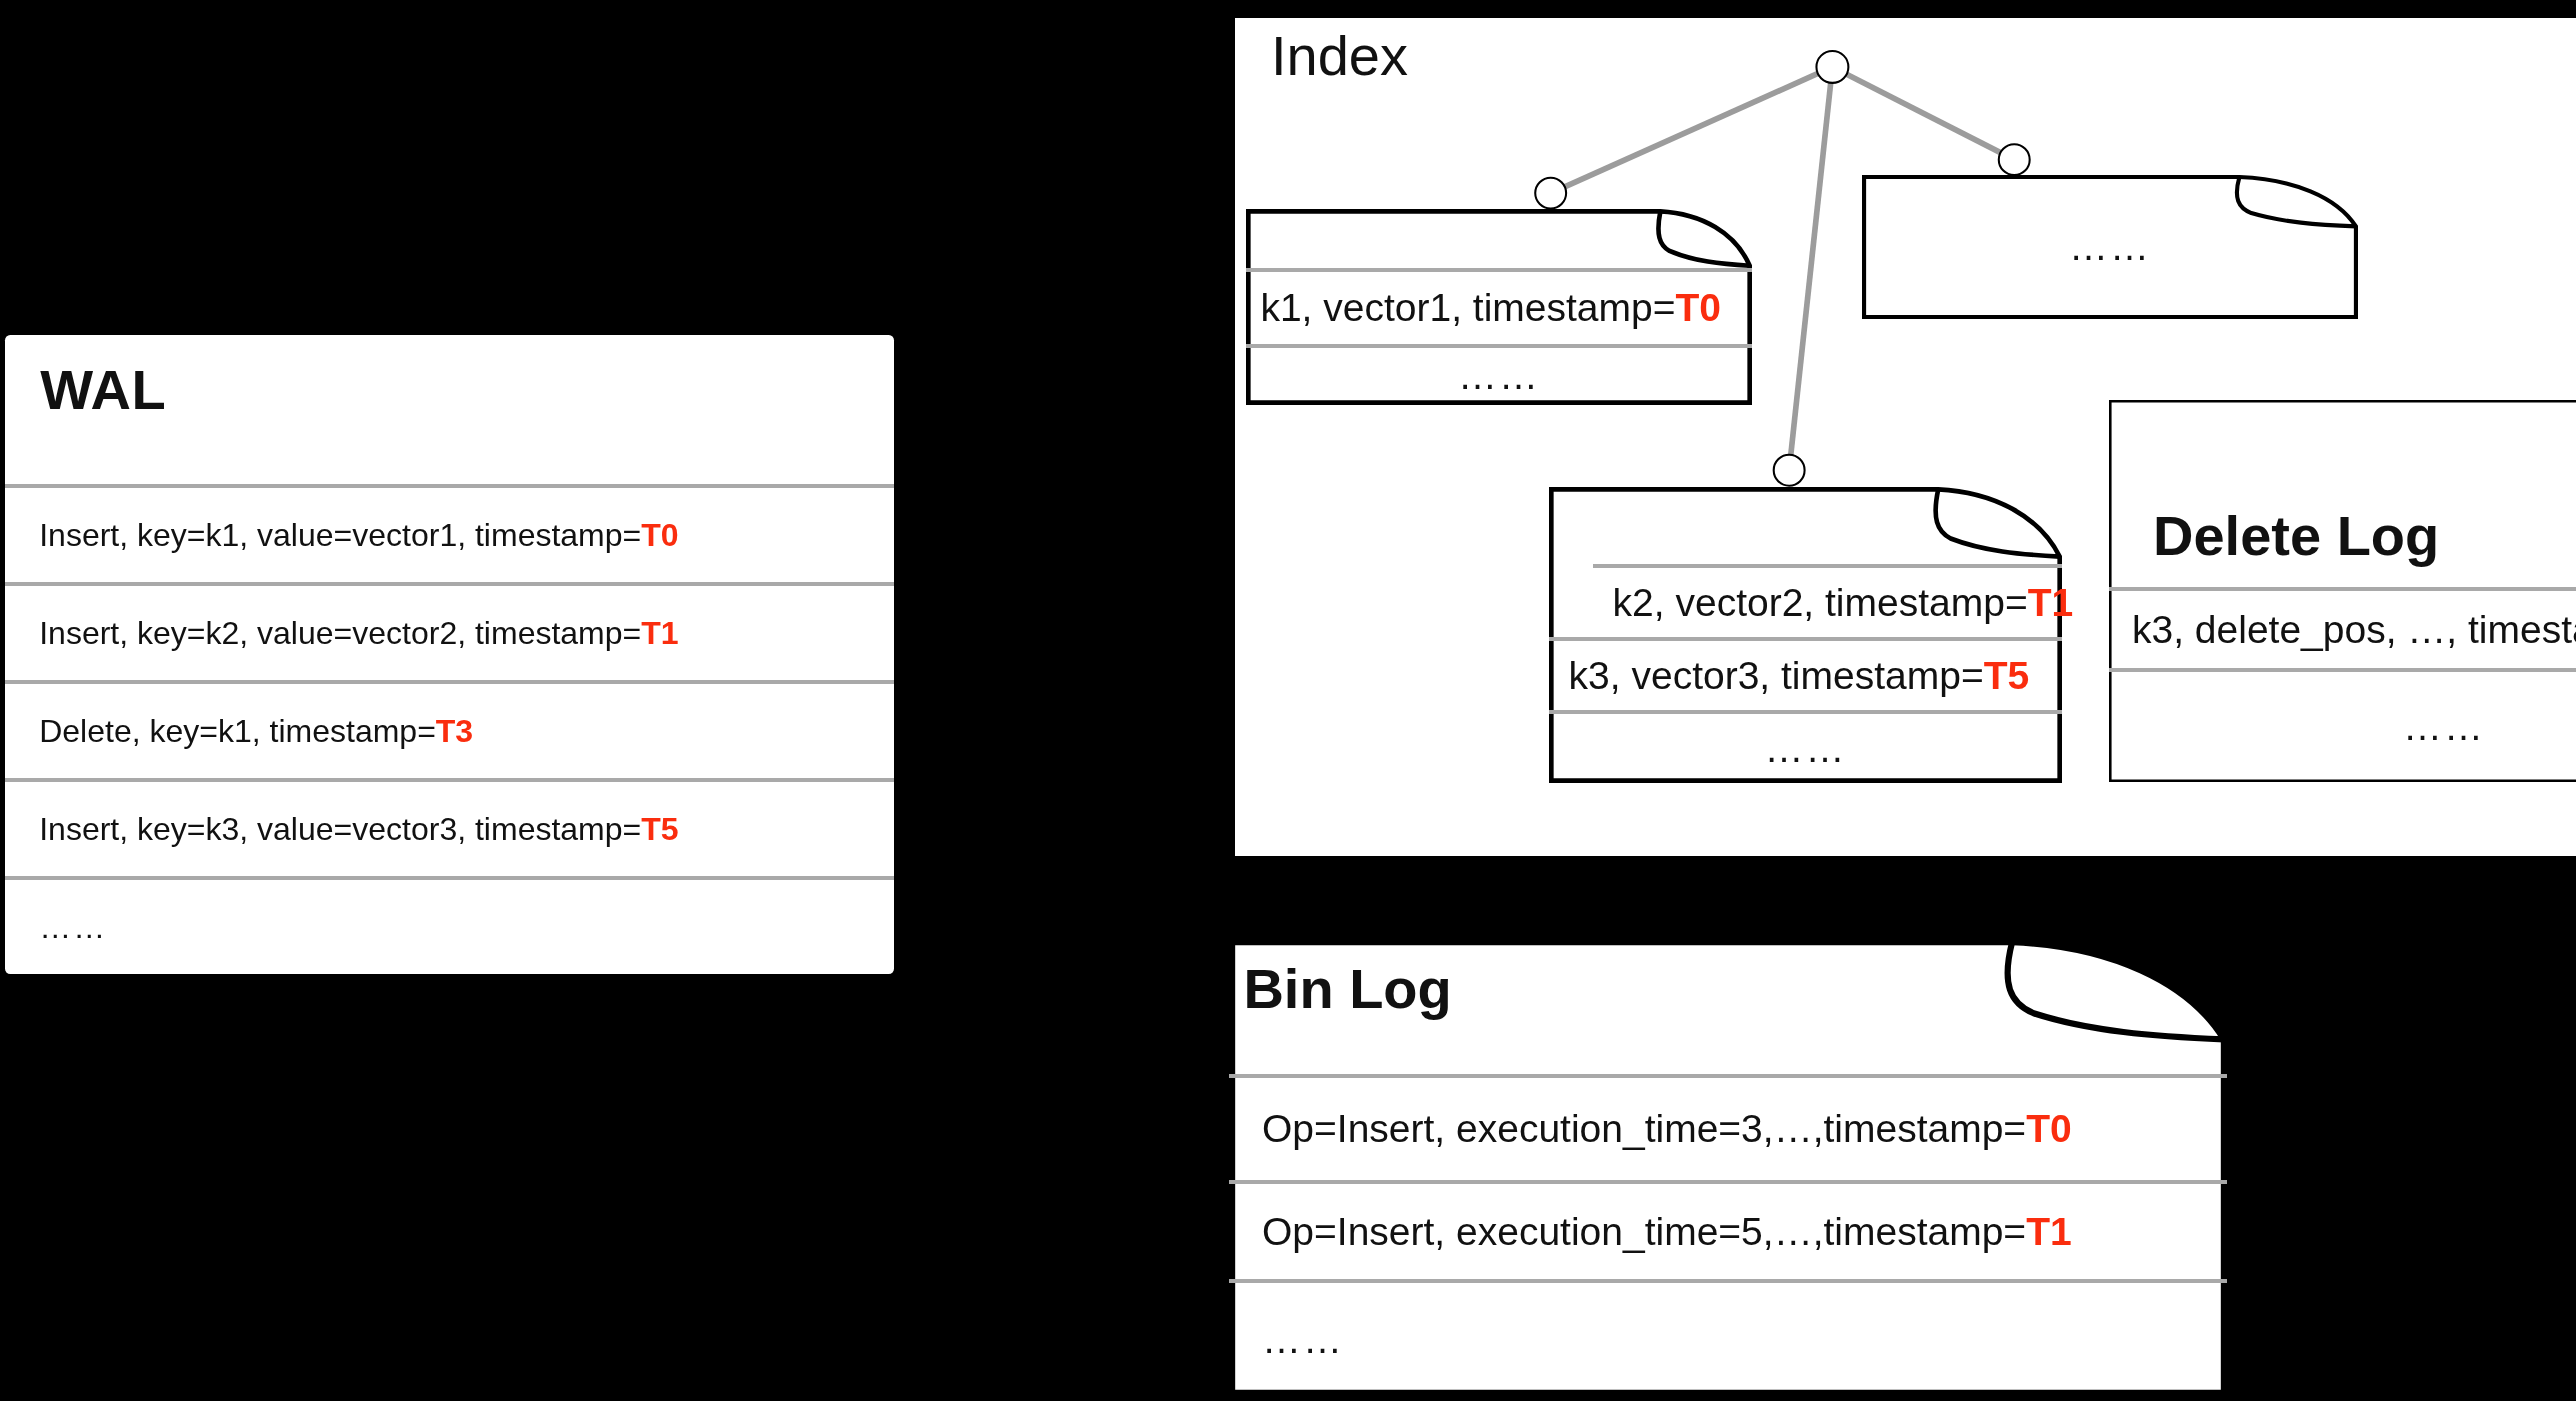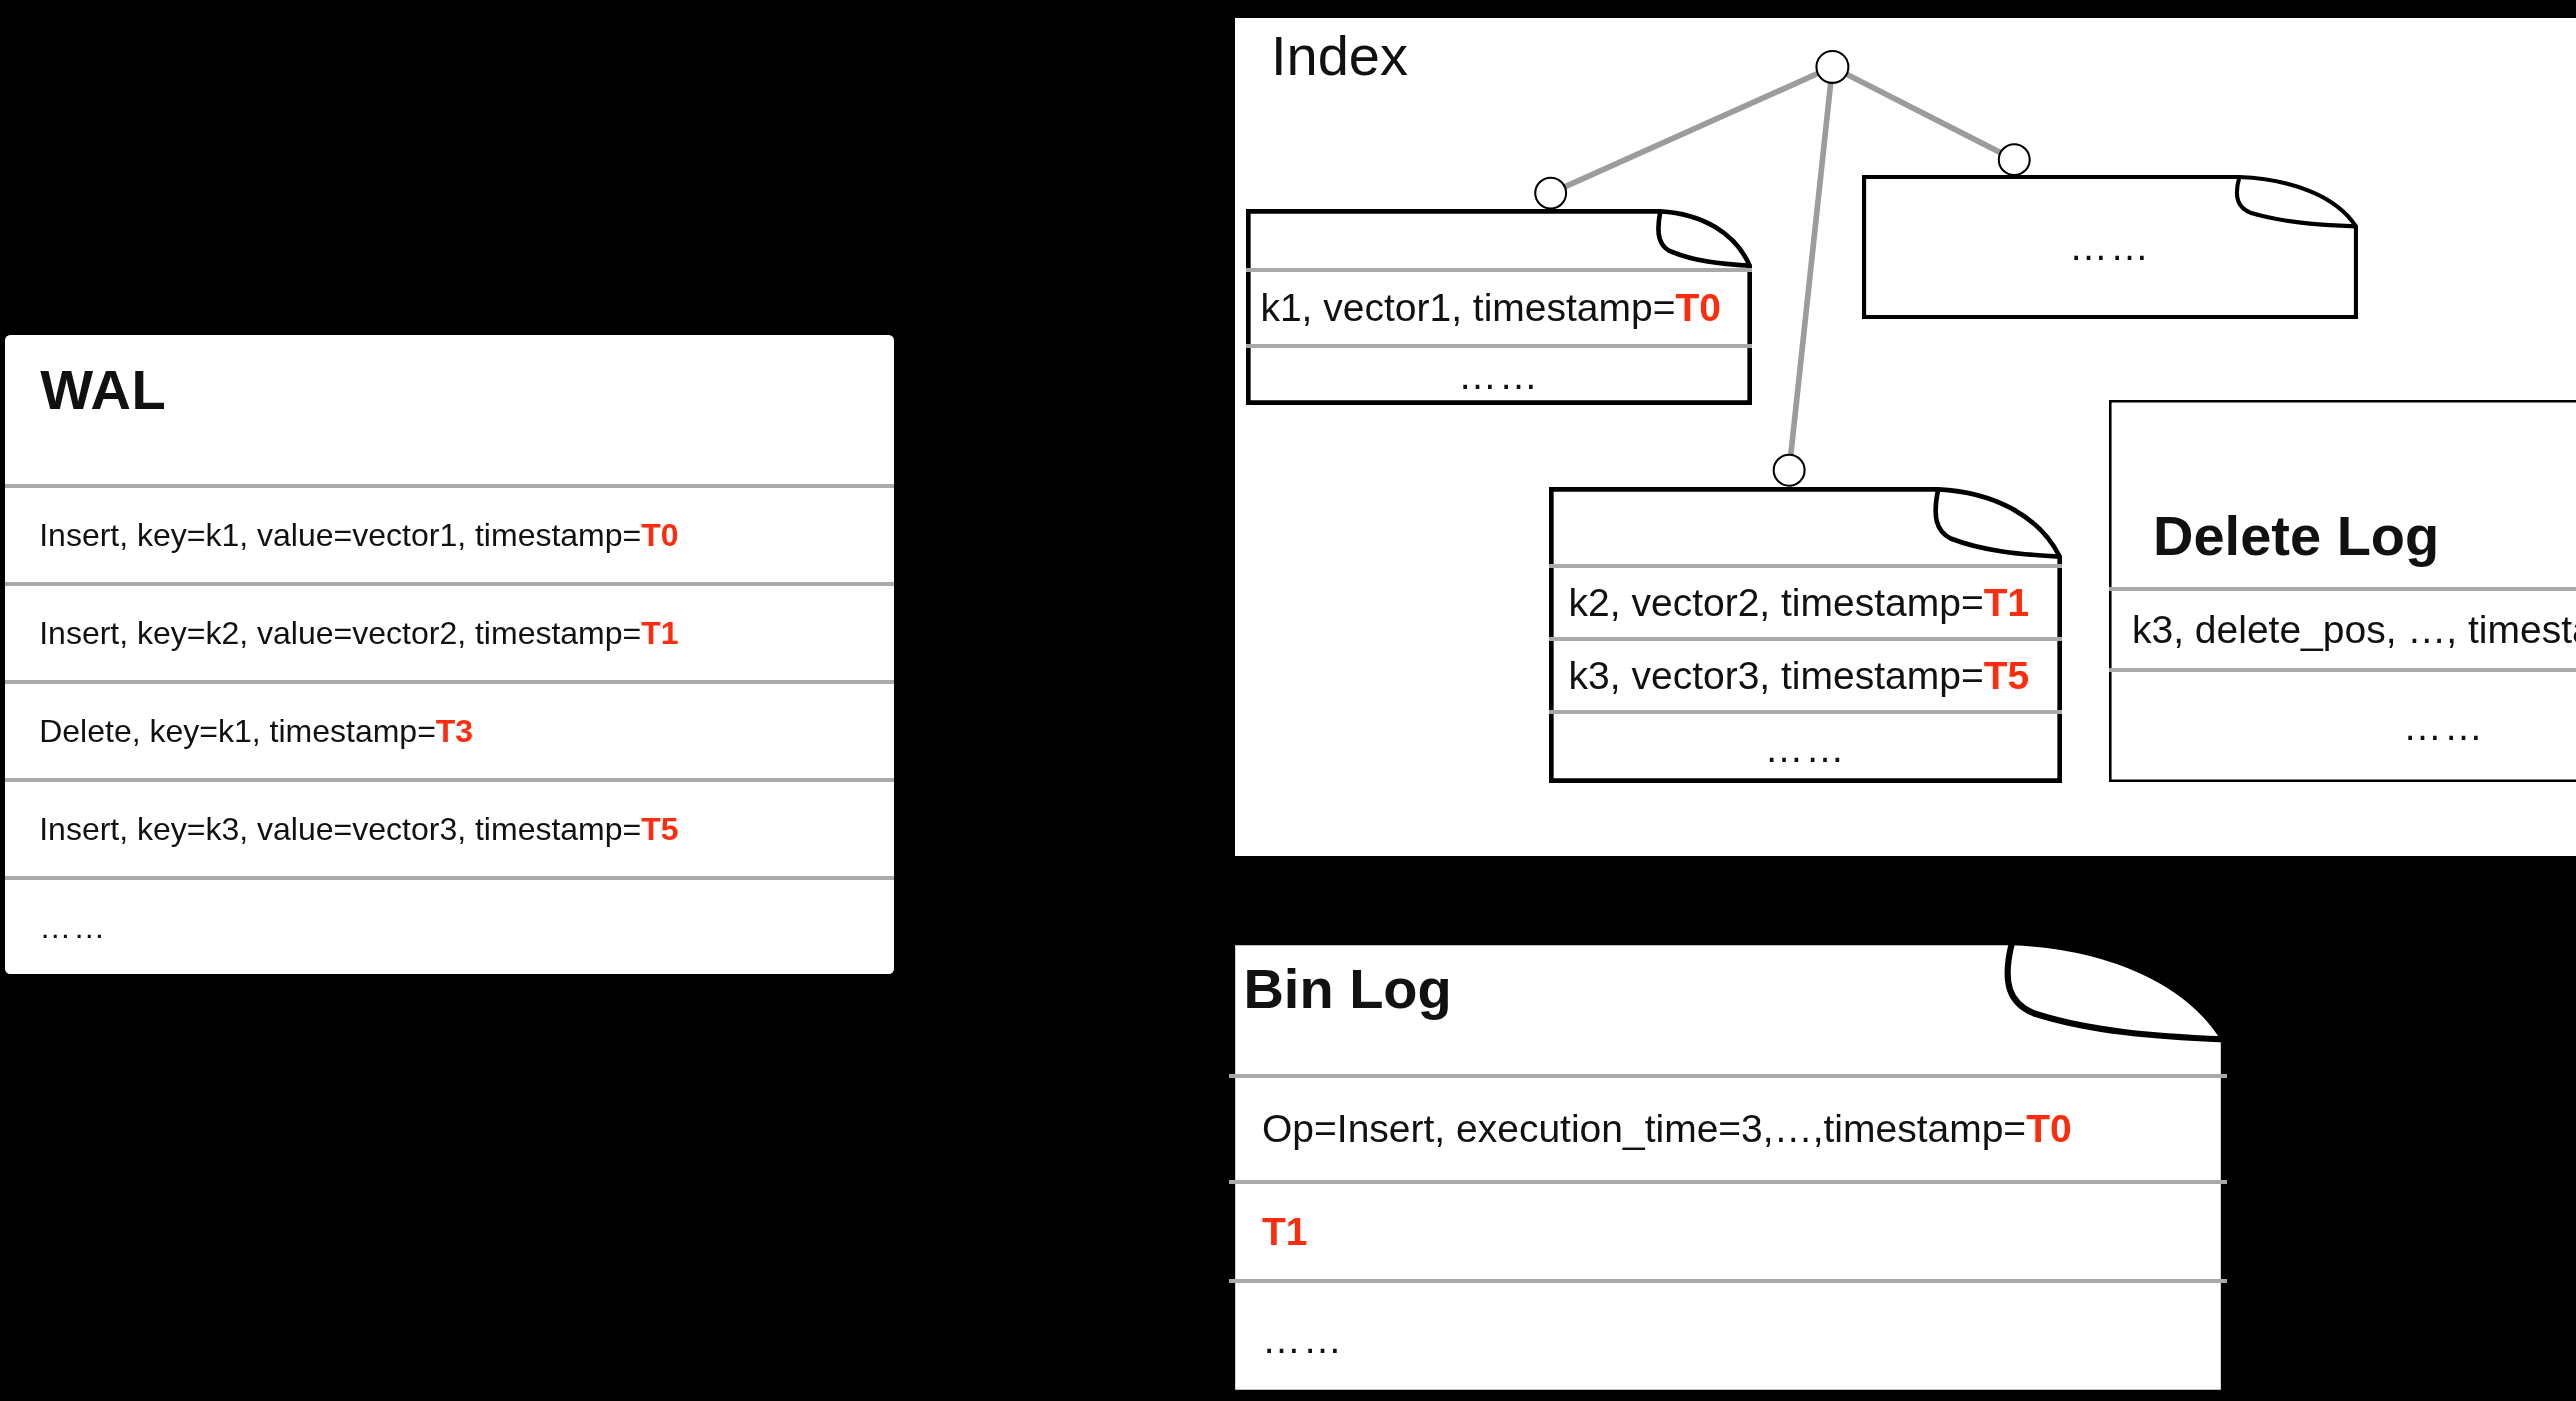--- a/index.html
+++ b/index.html
@@ -94,21 +94,21 @@
       </div>
     </div>
 
     <div class="file" style="left:314px;top:469px;width:513px;height:296px;">
       <svg class="shape" viewBox="0 0 995 574" preserveAspectRatio="none">
           <path d="M 4.5 4.5 L 755 4.5 C 863 9.9, 951.8 56.699999999999996, 990.5 135 L 990.5 569.5 L 4.5 569.5 Z" fill="#ffffff" stroke="#000000" stroke-width="9"></path>
           <path d="M 755 4.5 C 743 60.75, 752.6 86.4, 779 99.9 C 841.4 124.2, 913.4 130.95, 990.5 135" fill="none" stroke="#000000" stroke-width="9" stroke-linejoin="round"></path>
         </svg>
       <div class="file-content">
         <div class="frow" style="height:77px;"></div>
-        <div class="frow sep" style="height:73px;padding-left:19.6px;">
+        <div class="frow sep" style="height:73px;padding-left:19.6px;margin-left:44px;">
           <span>k2, vector2, timestamp=</span><span class="ts">T1</span>
         </div>
         <div class="frow sep" style="height:73px;padding-left:19.6px;">
           <span>k3, vector3, timestamp=</span><span class="ts">T5</span>
         </div>
         <div class="frow sep center" style="height:73px;">
           <span class="ellipsis">……</span>
         </div>
       </div>
     </div>
@@ -141,21 +141,21 @@
     <svg class="shape" viewBox="0 0 1937 888" preserveAspectRatio="none">
         <path d="M 6 6 L 1520 6 C 1707.65 13.8, 1861.94 81.89999999999999, 1931 195 L 1931 882 L 6 882 Z" fill="#ffffff" stroke="#000000" stroke-width="12"></path>
         <path d="M 1520 6 C 1499.15 87.75, 1515.83 124.8, 1561.7 144.3 C 1670.12 179.4, 1795.22 189.15, 1931 195" fill="none" stroke="#000000" stroke-width="12" stroke-linejoin="round"></path>
       </svg>
     <div class="file-content">
       <div class="file-title" style="height:135px;align-items:center;padding-left:14.4px;padding-bottom:36px;box-sizing:border-box;">Bin Log</div>
       <div class="frow sep" style="height:106px;padding-left:33px;">
         <span>Op=Insert, execution_time=3,…,timestamp=</span><span class="ts">T0</span>
       </div>
       <div class="frow sep" style="height:99px;padding-left:33px;">
-        <span class="ts">T1</span>
+        <span>Op=Insert, execution_time=5,…,timestamp=</span><span class="ts">T1</span>
       </div>
       <div class="frow sep" style="height:117px;padding-left:33px;">
         <span class="ellipsis">……</span>
       </div>
     </div>
   </section>
 
 </div>
 
 

